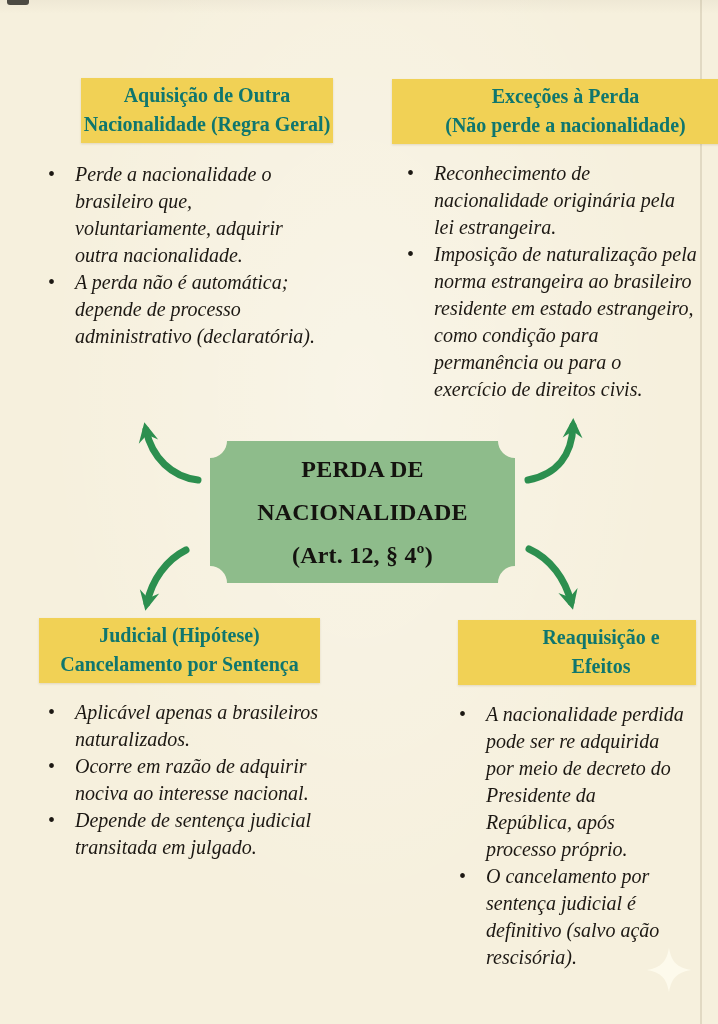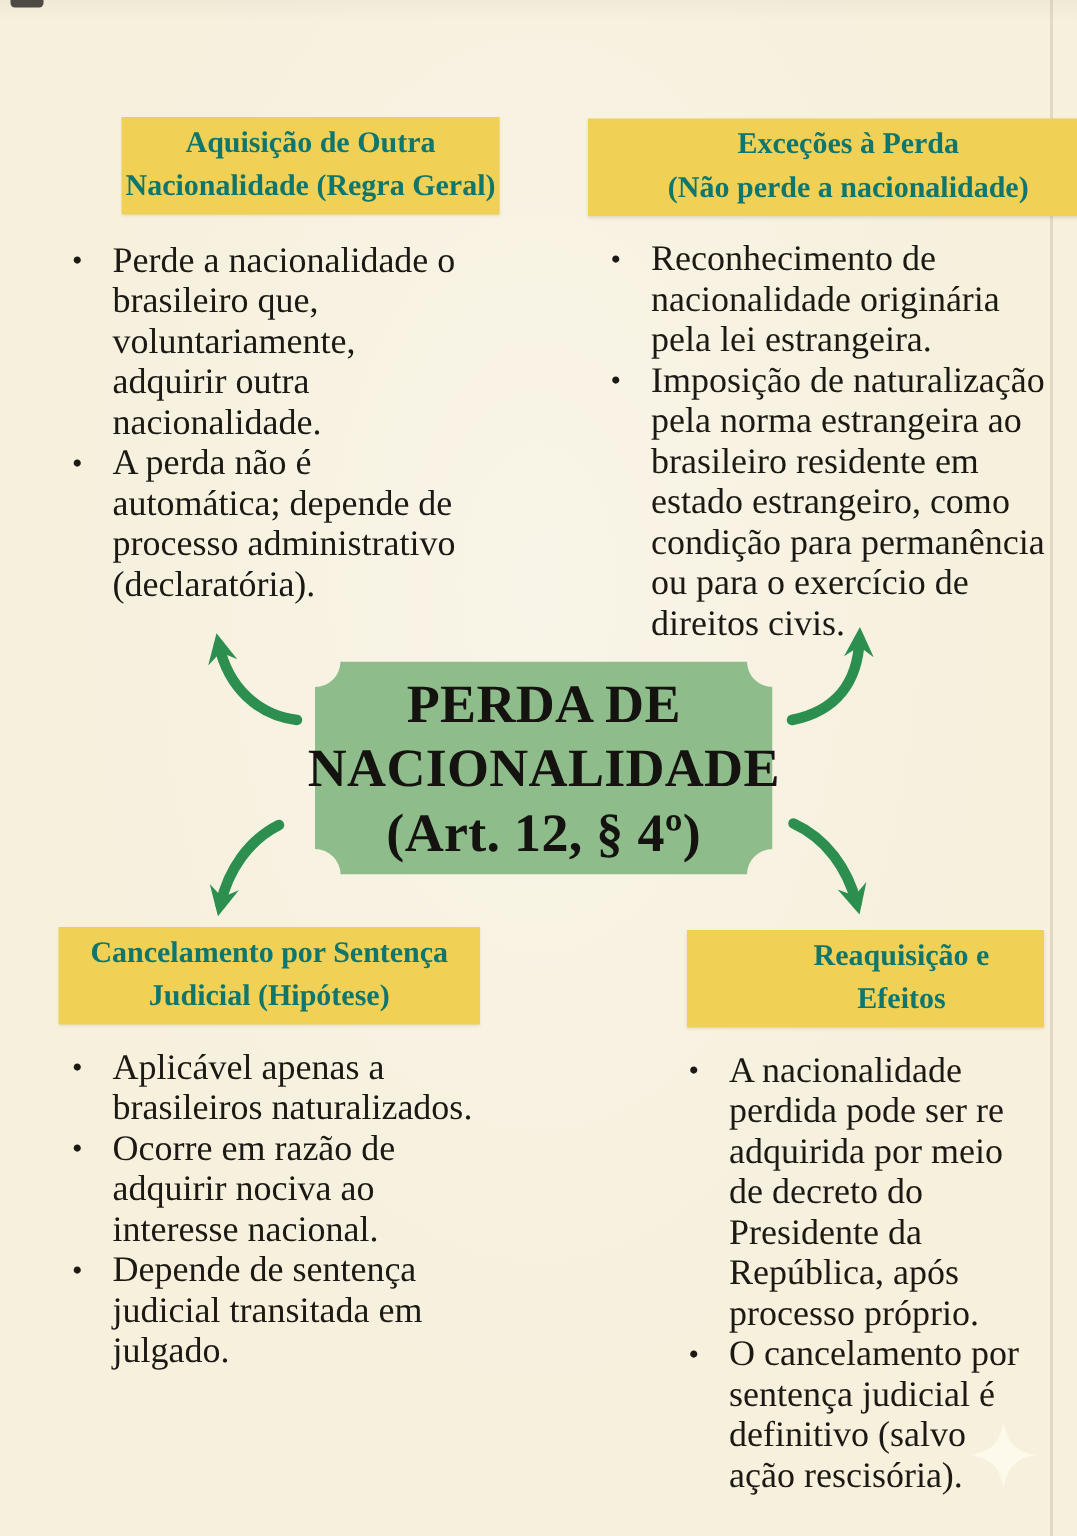--- a/index.html
+++ b/index.html
@@ -31,21 +31,21 @@
   .node-title{
     background:#f1d155;
     font-weight:bold;font-size:20px;line-height:29px;
     text-align:center;color:#0f766e;
     padding:3px 0 4px 0;
     box-shadow:0 1px 2px rgba(120,100,40,.18);
   }
   .bullets{list-style:none;margin:0;padding:0;}
   .bullets li{display:flex;align-items:flex-start;}
   .dot{flex:none;width:27px;padding-left:4px;font-size:20px;line-height:27px;}
-  .btxt{font-size:24px;line-height:27px;}
+  .btxt{font-size:20px;line-height:27px;font-style:italic;}
 
   
   .sec0{left:44px;top:78px;width:300px;}
   .sec0 .node-title{margin-left:37px;width:252px;}
   .sec0 .bullets{margin:18px 0 0 0;width:272px;}
 
   .sec1{left:392px;top:79px;width:306px;}
   .sec1 .node-title{width:347px;}
   .sec1 .bullets{margin:16px 0 0 11px;width:295px;}
 
@@ -56,21 +56,21 @@
   .sec3{left:455px;top:620px;width:230px;}
   .sec3 .node-title{margin-left:3px;width:190px;padding-left:48px;}
   .sec3 .bullets{margin:16px 0 0 0;width:230px;}
 
   
   .center-box{position:absolute;left:210px;top:441px;width:305px;height:142px;}
   .center-box svg.plaque{position:absolute;left:0;top:0;}
   .center-text{
     position:absolute;inset:0;
     display:flex;flex-direction:column;align-items:center;justify-content:center;
-    font-weight:bold;font-size:36px;line-height:43px;color:#14130f;
+    font-weight:bold;font-size:24px;line-height:43px;color:#14130f;
     letter-spacing:.2px;text-align:center;
   }
 </style>
 </head>
 <body>
 
 <div class="canvas">
 
   <div class="corner-smudge"></div>
   <div class="crease"></div>
@@ -118,22 +118,22 @@
         </li>
         <li>
           <span class="dot">•</span>
           <span class="btxt">Imposição de naturalização pela norma estrangeira ao brasileiro residente em estado estrangeiro, como condição para permanência ou para o exercício de direitos civis.</span>
         </li>
       </ul>
   </section>
 
   <section class="node sec2">
     <header class="node-title">
+        <div>Judicial (Hipótese)</div>
         <div>Cancelamento por Sentença</div>
-        <div>Judicial (Hipótese)</div>
       </header>
     <ul class="bullets">
         <li>
           <span class="dot">•</span>
           <span class="btxt">Aplicável apenas a brasileiros naturalizados.</span>
         </li>
         <li>
           <span class="dot">•</span>
           <span class="btxt">Ocorre em razão de adquirir nociva ao interesse nacional.</span>
         </li>

